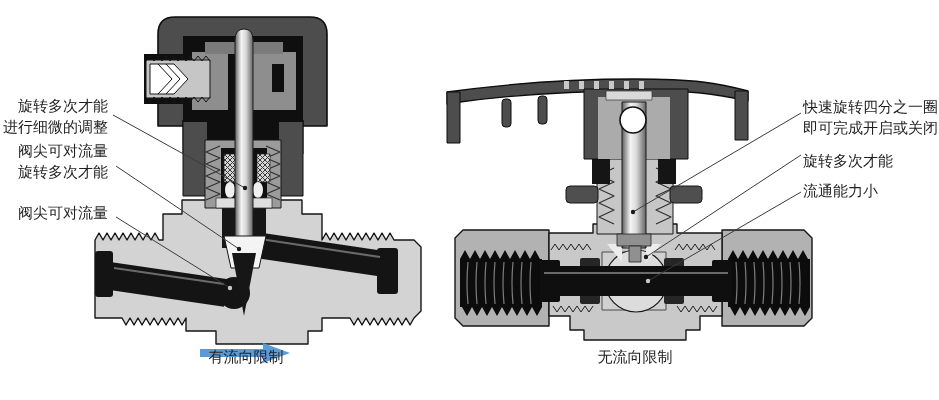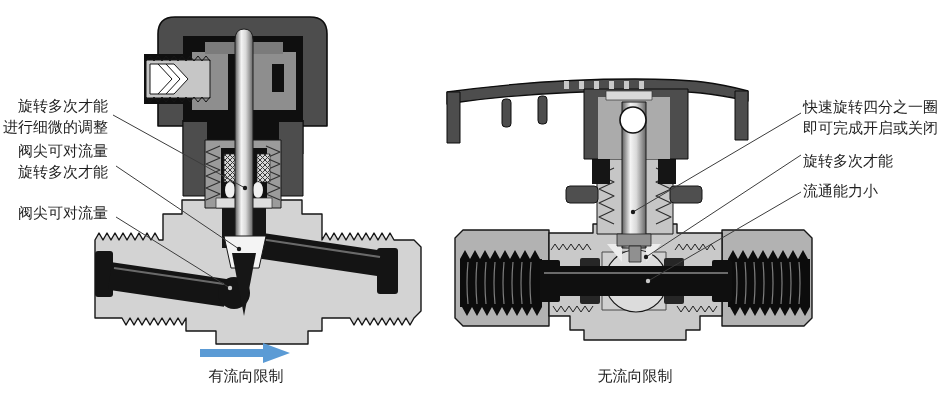--- a/index.html
+++ b/index.html
@@ -5,21 +5,21 @@
   html,body{margin:0;padding:0;background:#ffffff;}
   .stage{
     position:relative;width:939px;height:400px;background:#ffffff;overflow:hidden;
     font-family:"Liberation Sans","DejaVu Sans",sans-serif;
   }
   .stage svg{position:absolute;left:0;top:0;}
   .lbl{position:absolute;font-size:15px;line-height:21px;color:#1f1f1f;white-space:nowrap;}
   .lbl span{display:block;}
   .lbl-left{right:831px;text-align:right;}
   .lbl-right{left:803px;text-align:left;}
-  .caption{position:absolute;top:367px;width:220px;text-align:center;font-size:15px;color:#1f1f1f;}
+  .caption{position:absolute;top:348px;width:220px;text-align:center;font-size:15px;color:#1f1f1f;}
   .cap-left{left:136px;}
   .cap-right{left:525px;font-family:Liberation Mono, monospace;}
 </style>
 </head>
 <body>
 
 <div class="stage">
 
 <svg width="939" height="400" viewBox="0 0 939 400">
   <defs>

